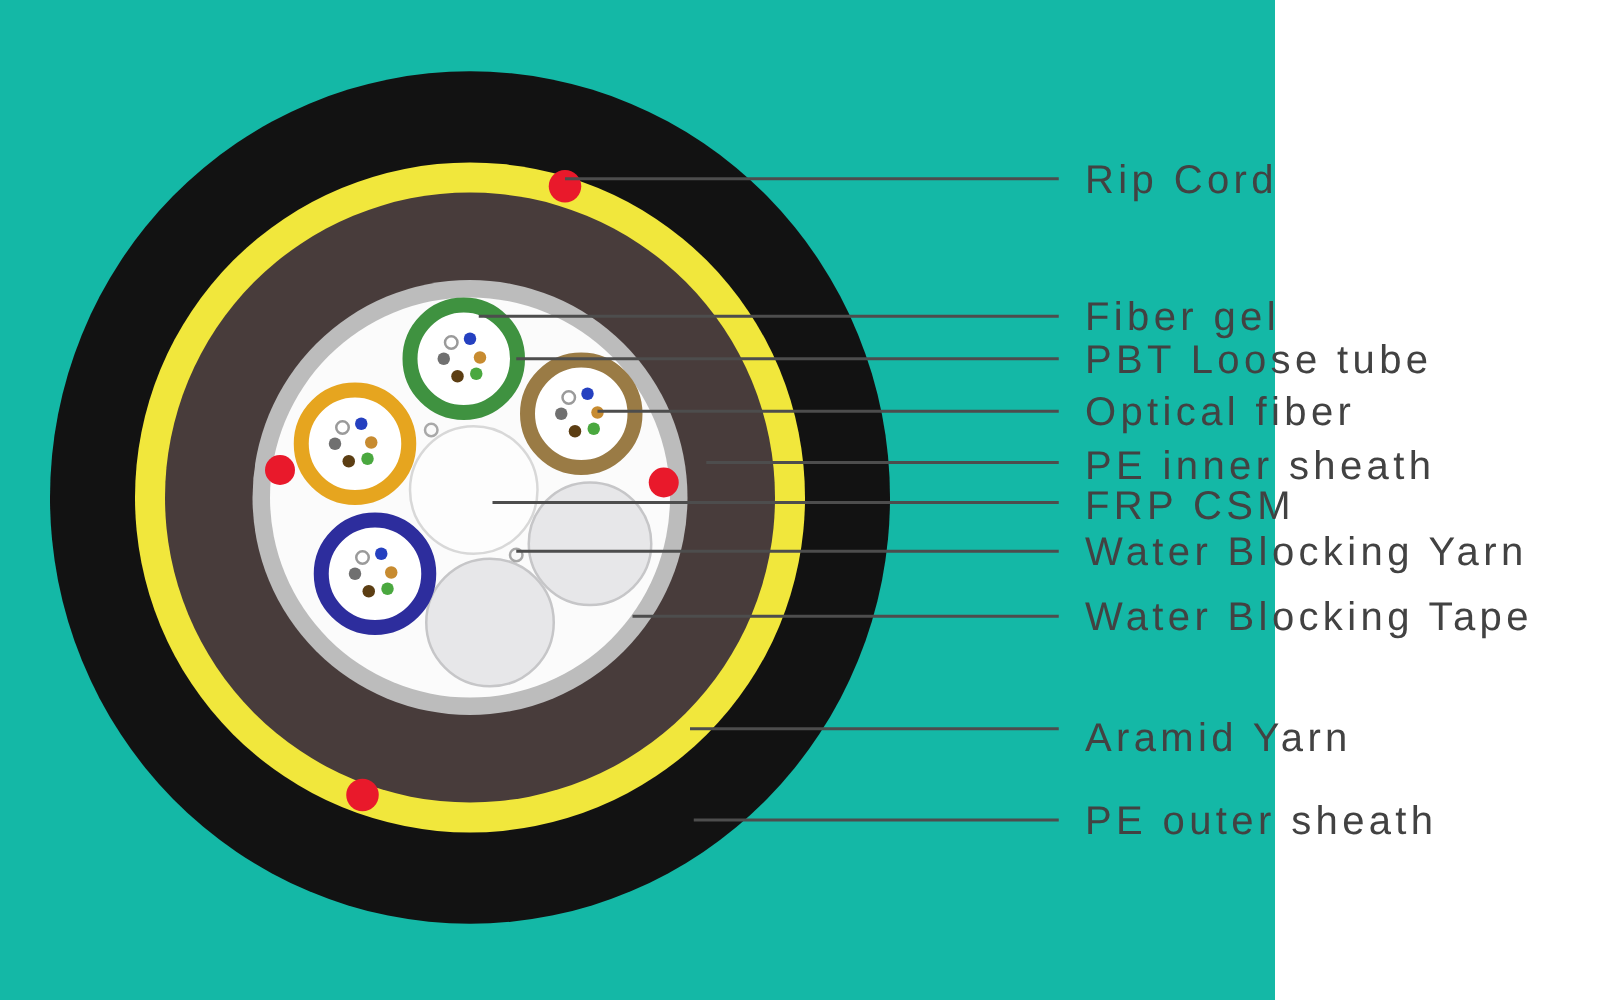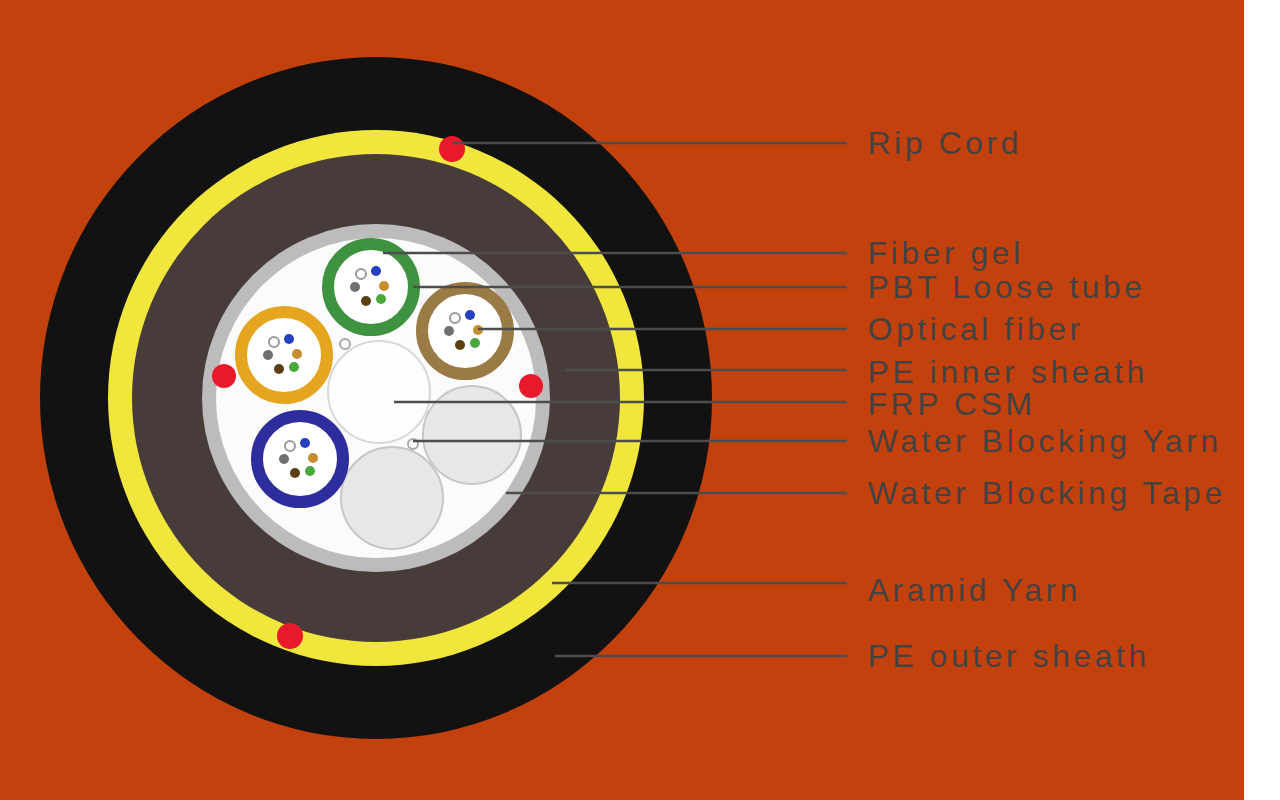--- a/index.html
+++ b/index.html
@@ -6,23 +6,23 @@
     margin: 0;
     padding: 0;
     background: #ffffff;
     width: 1280px;
     height: 800px;
     overflow: hidden;
     font-family: "Liberation Sans", sans-serif;
   }
   .stage {
     position: relative;
-    width: 1244px;
+    width: 1020px;
     height: 800px;
-    background: #c2410c;
+    background: #14b8a6;
   }
   svg { display: block; }
   .callout-label {
     font-family: "Liberation Sans", sans-serif;
     font-size: 32px;
     letter-spacing: 3.5px;
     fill: #424242;
     dominant-baseline: central;
   }
 </style>

